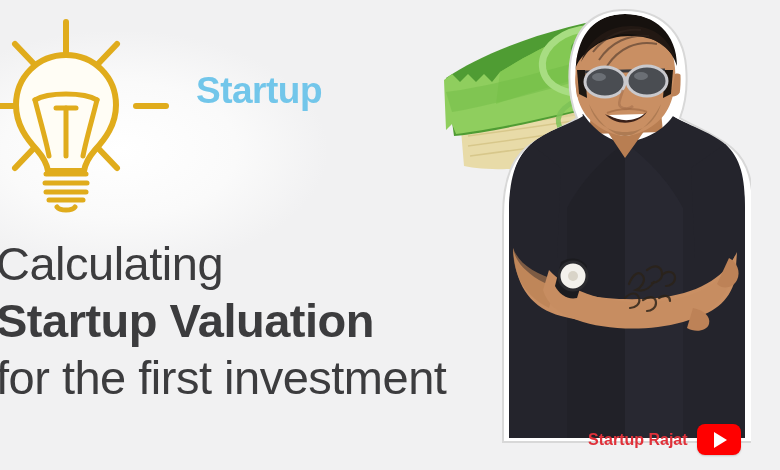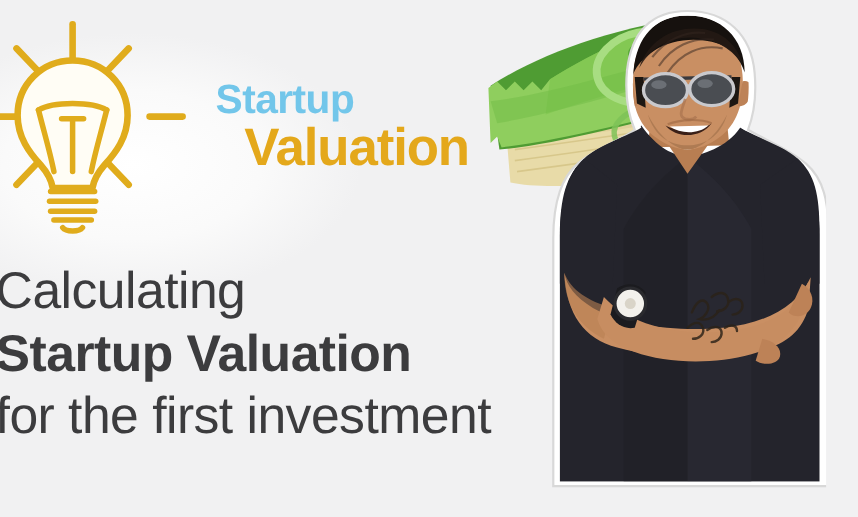--- a/index.html
+++ b/index.html
@@ -97,21 +97,20 @@
         <path d="M51 175 L93 175"></path>
         <path d="M52 184 L92 184"></path>
         <path d="M55 192 L89 192"></path>
         <path d="M63 199 C66 203 78 203 81 199"></path>
       </g>
     </svg>
   </div>
 
   <div id="logo-text">
     <span class="logo-line1">Startup</span>
-    <span class="logo-line2">Valuation</span>
   </div>
 
   <div id="money">
     <svg viewBox="0 0 215 190" xmlns="http://www.w3.org/2000/svg">
 
       <path d="M22 112 C60 104 150 96 196 86 L200 146 C150 160 62 168 26 160 Z" fill="#e8dba8"></path>
       <path d="M22 112 C60 104 150 96 196 86 L197 98 C150 110 62 120 24 126 Z" fill="#d8c98e" opacity=".55"></path>
       <g stroke="#d4c384" stroke-width="1.6" opacity=".8">
         <path d="M30 130 C75 124 150 114 196 104" fill="none"></path>
         <path d="M30 140 C75 134 150 124 196 114" fill="none"></path>
@@ -240,14 +239,20 @@
 
         <path d="M126 82 C122 94 120 98 126 100 C130 101 134 100 136 98" fill="none" stroke="#a97450" stroke-width="2.5" opacity=".7"></path>
 
         <path d="M108 106 C118 118 140 118 150 104 C140 112 118 112 108 106 Z" fill="#3a2018"></path>
         <path d="M112 107 C122 114 138 114 147 106 Z" fill="#ffffff"></path>
         <path d="M110 105 C122 100 140 100 150 104" fill="none" stroke="#9c6743" stroke-width="2" opacity=".6"></path>
       </g>
     </svg>
   </div>
 
+  <div id="brand">
+    <span id="brand-name">Startup Rajat</span>
+    <span id="yt-btn">
+      <span id="yt-tri"></span>
+    </span>
+  </div>
 
 </div>
 
 </body></html>

